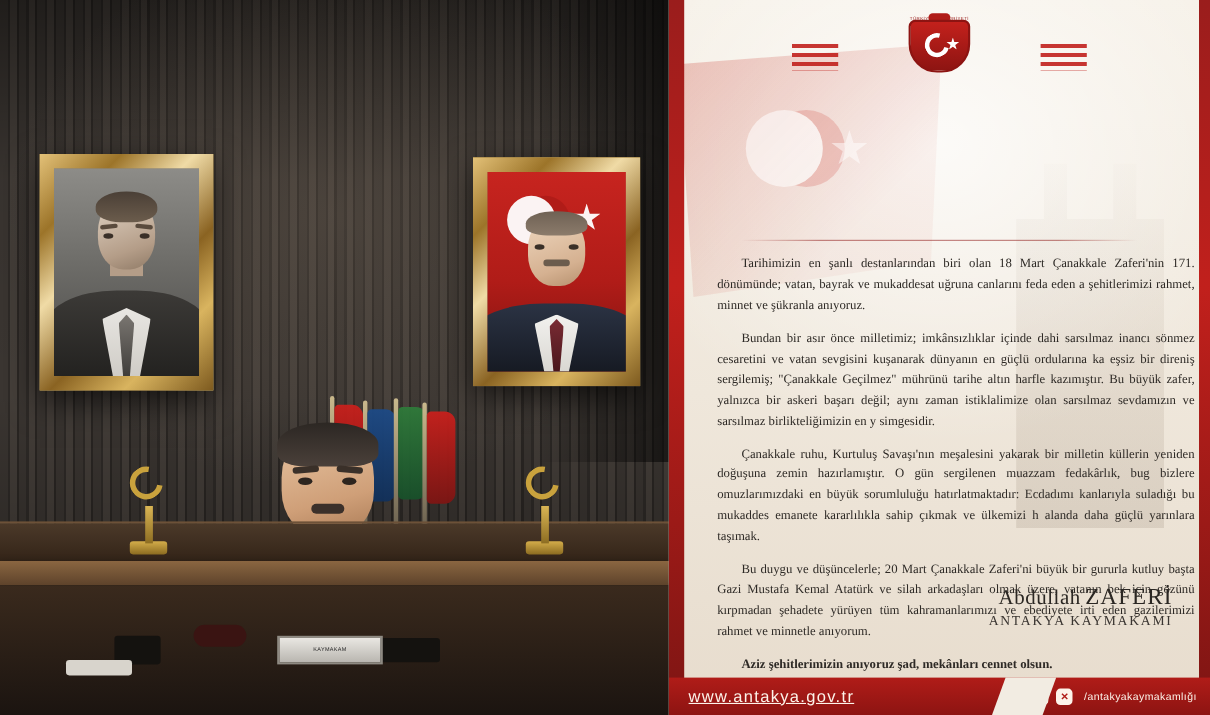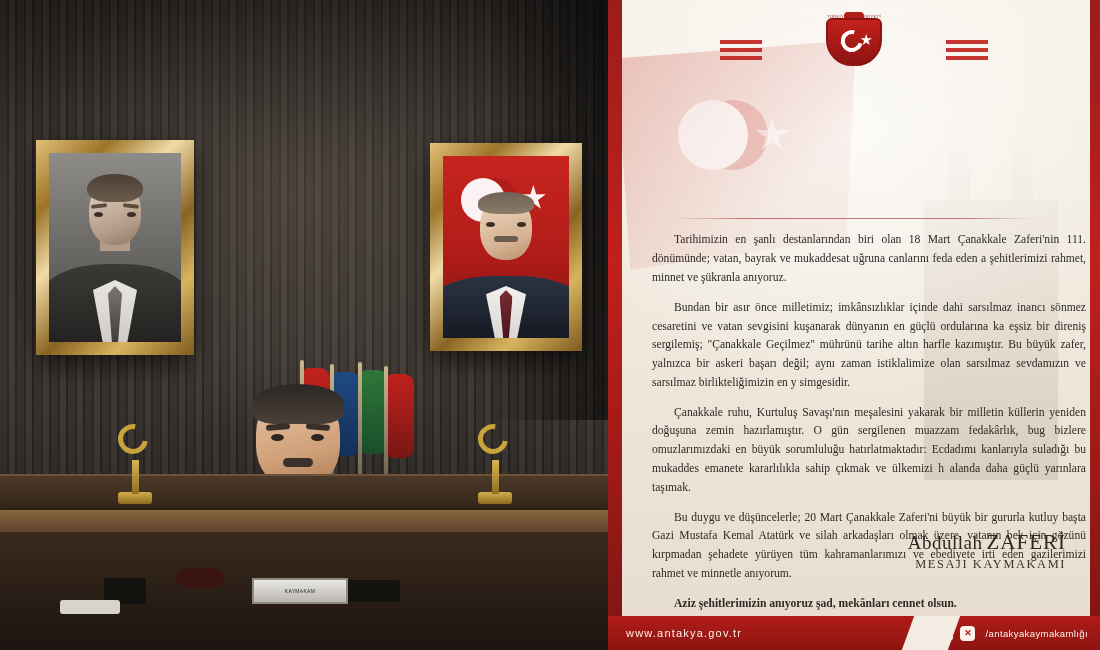--- a/index.html
+++ b/index.html
@@ -380,21 +380,21 @@
     font-size:12.4px; color:#3a3531; letter-spacing:1.6px; margin-top:2px;
   }
 
   .poster-footer{
     position:absolute; left:0; bottom:0; width:492px; height:34px;
     background: linear-gradient(180deg,#b01c18,#8d1412);
     display:flex; align-items:center; justify-content:space-between;
     padding:0 12px 0 18px;
   }
   .footer-web{
-    color:#fdf3ea; font-size:11px; letter-spacing:1.2px;
+    color:#fdf3ea; font-size:15px; letter-spacing:1.2px;text-decoration:underline;
   }
   .footer-social{
     display:flex; align-items:center; gap:7px;
   }
   .sicon{
     width:15px; height:15px; border-radius:4px;
     background:#fdf3ea; color:#b01c18;
     display:flex; align-items:center; justify-content:center;
     font-size:9px; font-weight:700; line-height:1;
   }
@@ -519,32 +519,32 @@
     <div class="kaymakamlik">ANTAKYA KAYMAKAMLIĞI</div>
 
     <div class="title-block">
       <div>KAYMAKAMIMIZ SAYIN ABDULLAH AKDAŞ'IN</div>
       <div>18 MART ÇANAKKALE ZAFERİ VE ŞEHİTLERİ</div>
       <div>ANMA GÜNÜ  MESAJI</div>
     </div>
     <div class="divider"></div>
 
     <div class="body-text">
-      <p>Tarihimizin en şanlı destanlarından biri olan 18 Mart Çanakkale Zaferi'nin 111. dönümünde; vatan, bayrak ve mukaddesat uğruna canlarını feda eden a şehitlerimizi rahmet, minnet ve şükranla anıyoruz.</p>
+      <p>Tarihimizin en şanlı destanlarından biri olan 18 Mart Çanakkale Zaferi'nin 171. dönümünde; vatan, bayrak ve mukaddesat uğruna canlarını feda eden a şehitlerimizi rahmet, minnet ve şükranla anıyoruz.</p>
       <p>Bundan bir asır önce milletimiz; imkânsızlıklar içinde dahi sarsılmaz inancı sönmez cesaretini ve vatan sevgisini kuşanarak dünyanın en güçlü ordularına ka eşsiz bir direniş sergilemiş; "Çanakkale Geçilmez" mührünü tarihe altın harfle kazımıştır. Bu büyük zafer, yalnızca bir askeri başarı değil; aynı zaman istiklalimize olan sarsılmaz sevdamızın ve sarsılmaz birlikteliğimizin en y simgesidir.</p>
       <p>Çanakkale ruhu, Kurtuluş Savaşı'nın meşalesini yakarak bir milletin küllerin yeniden doğuşuna zemin hazırlamıştır. O gün sergilenen muazzam fedakârlık, bug bizlere omuzlarımızdaki en büyük sorumluluğu hatırlatmaktadır: Ecdadımı kanlarıyla suladığı bu mukaddes emanete kararlılıkla sahip çıkmak ve ülkemizi h alanda daha güçlü yarınlara taşımak.</p>
       <p>Bu duygu ve düşüncelerle; 20 Mart Çanakkale Zaferi'ni büyük bir gururla kutluy başta Gazi Mustafa Kemal Atatürk ve silah arkadaşları olmak üzere, vatanın bek için gözünü kırpmadan şehadete yürüyen tüm kahramanlarımızı ve ebediyete irti eden gazilerimizi rahmet ve minnetle anıyorum.</p>
       <p class="bold-last">Aziz şehitlerimizin anıyoruz şad, mekânları cennet olsun.</p>
     </div>
 
     <div class="signature">
       <div>
         <span class="sig-script">Abdullah</span><span class="sig-caps">ZAFERİ</span>
       </div>
-      <div class="sig-sub">MESAJI KAYMAKAMI</div>
+      <div class="sig-sub">ANTAKYA KAYMAKAMI</div>
     </div>
 
     <div class="poster-footer">
       <span class="footer-web">www.antakya.gov.tr</span>
       <div class="footer-white-wedge"></div>
       <div class="footer-social">
         <span class="sicon round">◉</span>
         <span class="sicon">f</span>
         <span class="sicon">✕</span>
         <span class="footer-handle">/antakyakaymakamlığı</span>

